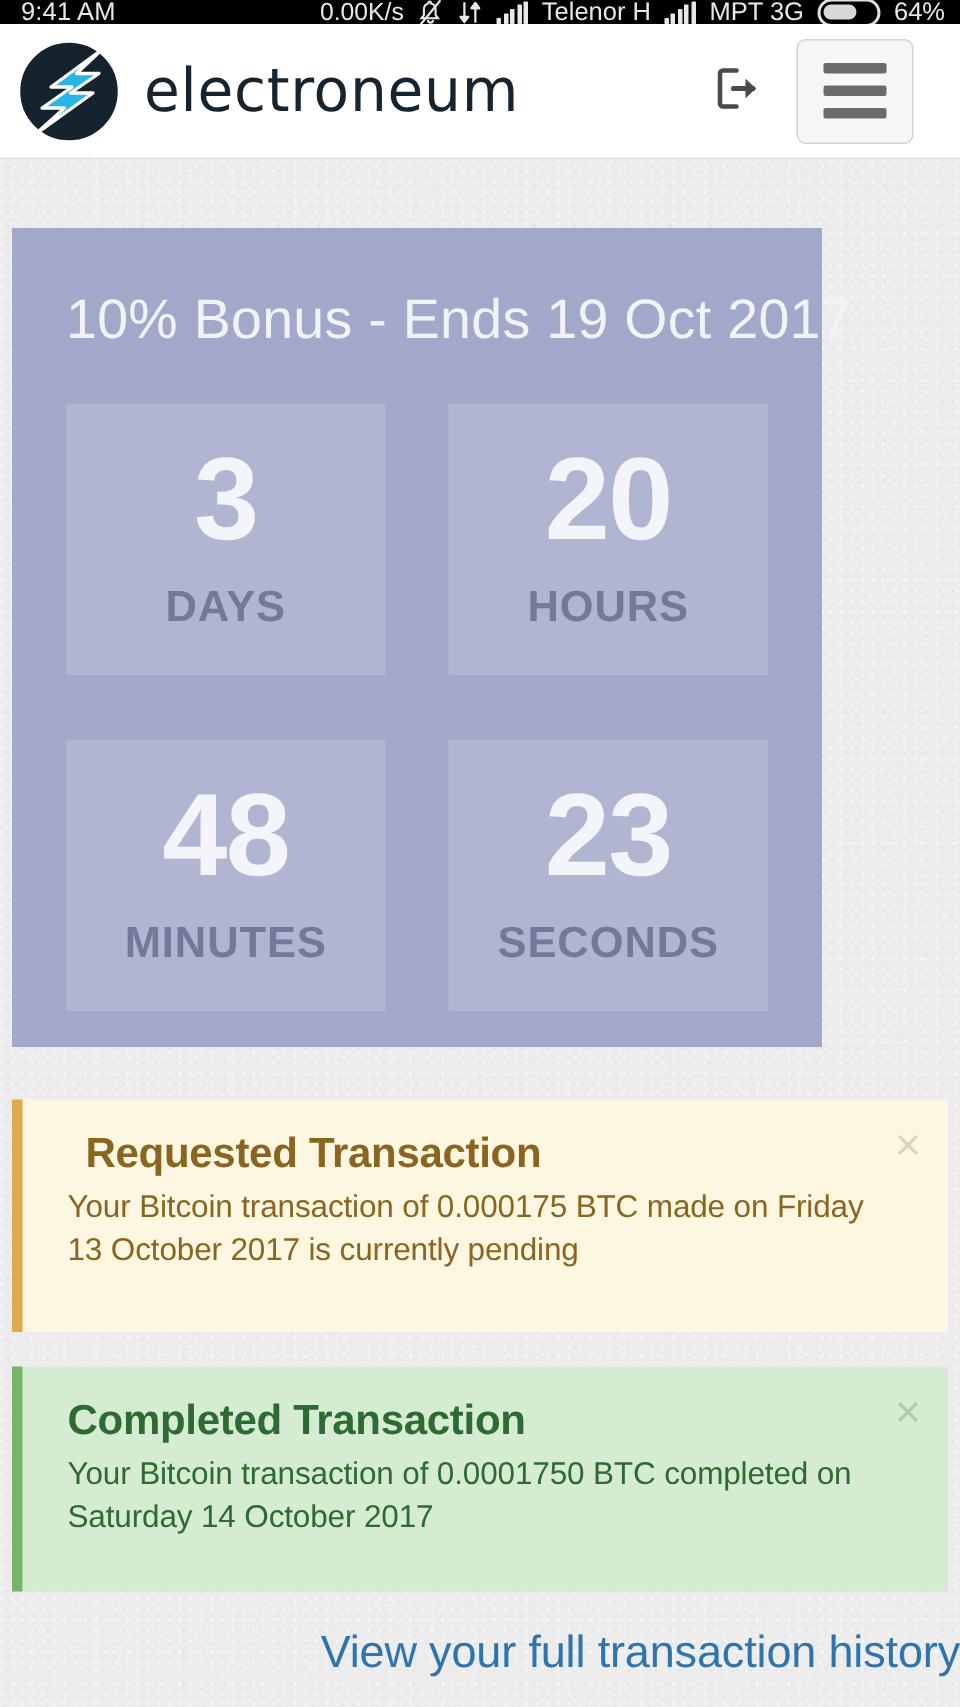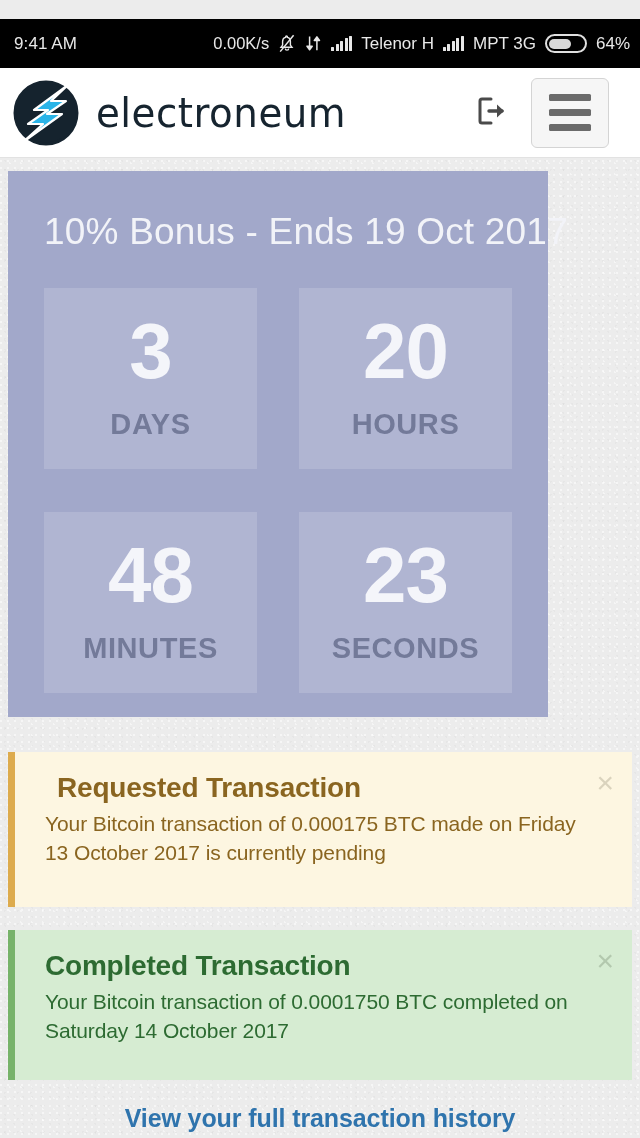--- a/index.html
+++ b/index.html
@@ -19,26 +19,25 @@
       radial-gradient(circle at 13% 27%, rgba(255,255,255,.55) 0 1px, transparent 1px),
       radial-gradient(circle at 61% 73%, rgba(0,0,0,.028) 0 1px, transparent 1px),
       radial-gradient(circle at 87% 11%, rgba(255,255,255,.45) 0 1px, transparent 1px),
       radial-gradient(circle at 38% 59%, rgba(0,0,0,.022) 0 1px, transparent 1px);
     background-size: 7px 7px, 9px 9px, 11px 11px, 13px 13px;
   }
 
   
   .statusbar {
     position:relative;
-    height:49px; width:100%;
+    height:16px; width:100%;
     background:#000;
     display:flex; align-items:center;
     color:#e8e8e8;
     font-size:17px;
-    margin-top:19px;
   }
   .sb-clock { margin-left:14px; letter-spacing:.1px; white-space:nowrap; }
   .sb-right {
     margin-left:auto; margin-right:10px;
     display:flex; align-items:center; gap:9px;
     white-space:nowrap;
   }
   .sb-speed { font-size:16.5px; }
   .sb-carrier { font-size:17px; }
   .sb-batt-text { font-size:17px; }
@@ -188,27 +187,26 @@
     border-left:7px solid #77b36a;
   }
   .alert-success .alert-title { color:#2d6b32; }
   .alert-success .alert-body  { color:#2d6b32; }
   .alert-success .alert-close { color:#b3c8ae; }
 
   
   .history-link {
     position:absolute;
     left:0; right:0; top:1085px;
-    text-align:center;
+    text-align:right;
     color:#2f74ad;
-    font-size:25px;
+    font-size:30px;
     text-decoration:none;
     cursor:pointer;
     letter-spacing:-.1px;
-    font-weight:bold;
   }
 </style>
 </head>
 <body>
 
 <div id="page">
 
   <div class="statusbar">
     <div class="sb-clock">9:41 AM</div>
     <div class="sb-right">

